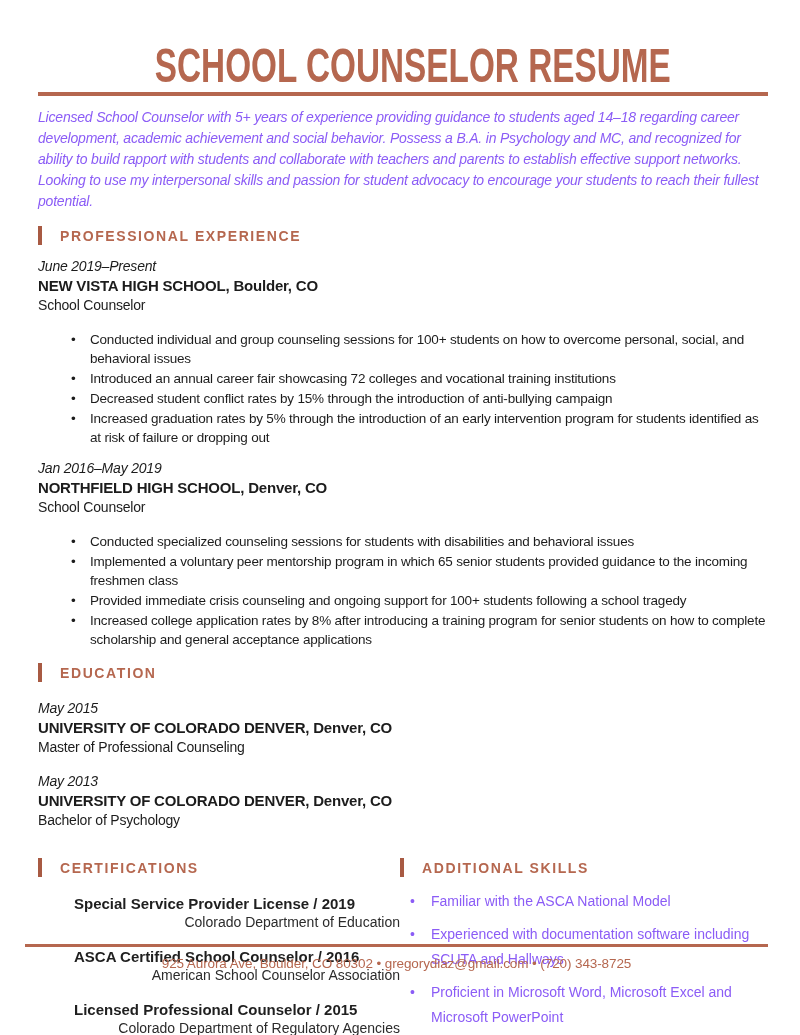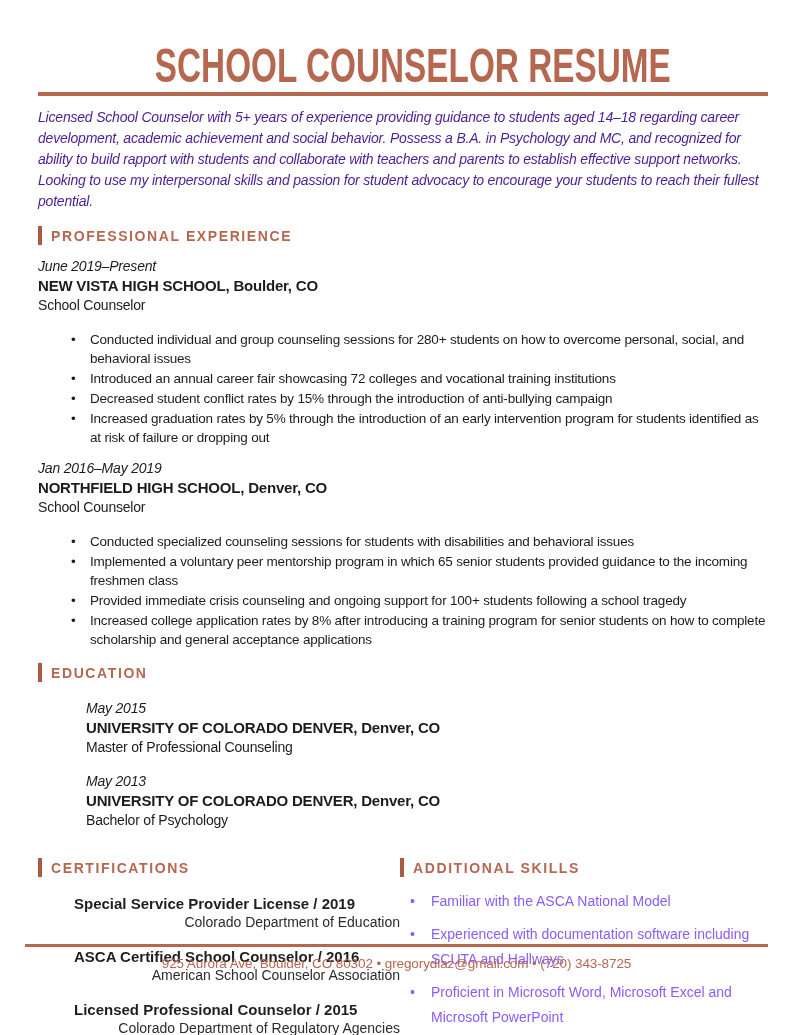--- a/index.html
+++ b/index.html
@@ -21,44 +21,44 @@
     font-size:49px;line-height:46px;font-weight:700;
     color:var(--accent);
     transform:scaleX(0.68);transform-origin:center;
     white-space:nowrap;
   }
   .title-rule{height:4px;background:var(--accent);margin-top:4px;}
 
   
   .summary{
     margin-top:11px;font-size:14px;line-height:21px;
-    font-style:italic;letter-spacing:-0.2px;color:#4c1d95;
+    font-style:italic;letter-spacing:-0.2px;color:#8b5cf6;
   }
 
   
-  .section-header{display:flex;align-items:stretch;gap:9px;margin-top:14px;height:19px;text-align:right;}
+  .section-header{display:flex;align-items:stretch;gap:18px;margin-top:14px;height:19px;text-align:right;}
   .accent-bar{width:4px;background:var(--accent-dark);flex:none;}
   .section-title{
     font-size:14px;font-weight:700;letter-spacing:1.6px;
     color:var(--accent);align-self:center;
   }
 
   
   .job{margin-top:13px;}
   .job-dates,.edu-date{font-size:14px;font-style:italic;letter-spacing:-0.2px;}
   .job-employer,.edu-school{font-size:15px;font-weight:700;margin-top:3px;letter-spacing:-0.2px;}
   .job-role,.edu-degree{font-size:14px;margin-top:3px;letter-spacing:-0.2px;}
   ul.job-bullets{list-style:none;margin:17px 0 0;padding:0 0 0 33px;}
   .job-bullets li{
     position:relative;padding-left:19px;
     font-size:13.5px;line-height:19px;margin-bottom:1px;letter-spacing:-0.2px;
   }
   .job-bullets li::before{content:"\2022";position:absolute;left:0;top:0;}
 
-  .edu-entry{margin-top:18px;margin-left:48px;}
+  .edu-entry{margin-top:18px;}
 
   
   .columns{display:flex;margin-top:16px;}
   .col-left{width:362px;flex:none;}
   .col-right{flex:1;}
 
   .cert-entry{margin-top:18px;margin-left:36px;}
   .cert-title{font-size:15px;font-weight:700;color:#1f1f1f;}
   .cert-org{font-size:14px;margin-top:2px;color:#2b2b2b;text-align:right;}
 
@@ -91,21 +91,21 @@
     </div>
 
     <div>
 
         <div class="job">
           <div class="job-dates">June 2019–Present</div>
           <div class="job-employer">NEW VISTA HIGH SCHOOL, Boulder, CO</div>
           <div class="job-role">School Counselor</div>
           <ul class="job-bullets">
 
-              <li>Conducted individual and group counseling sessions for 280+ students on how to overcome personal, social, and behavioral issues</li>
+              <li>Conducted individual and group counseling sessions for 100+ students on how to overcome personal, social, and behavioral issues</li>
 
               <li>Introduced an annual career fair showcasing 72 colleges and vocational training institutions</li>
 
               <li>Decreased student conflict rates by 15% through the introduction of anti-bullying campaign</li>
 
               <li>Increased graduation rates by 5% through the introduction of an early intervention program for students identified as at risk of failure or dropping out</li>
             </ul>
         </div>
 
         <div class="job">

